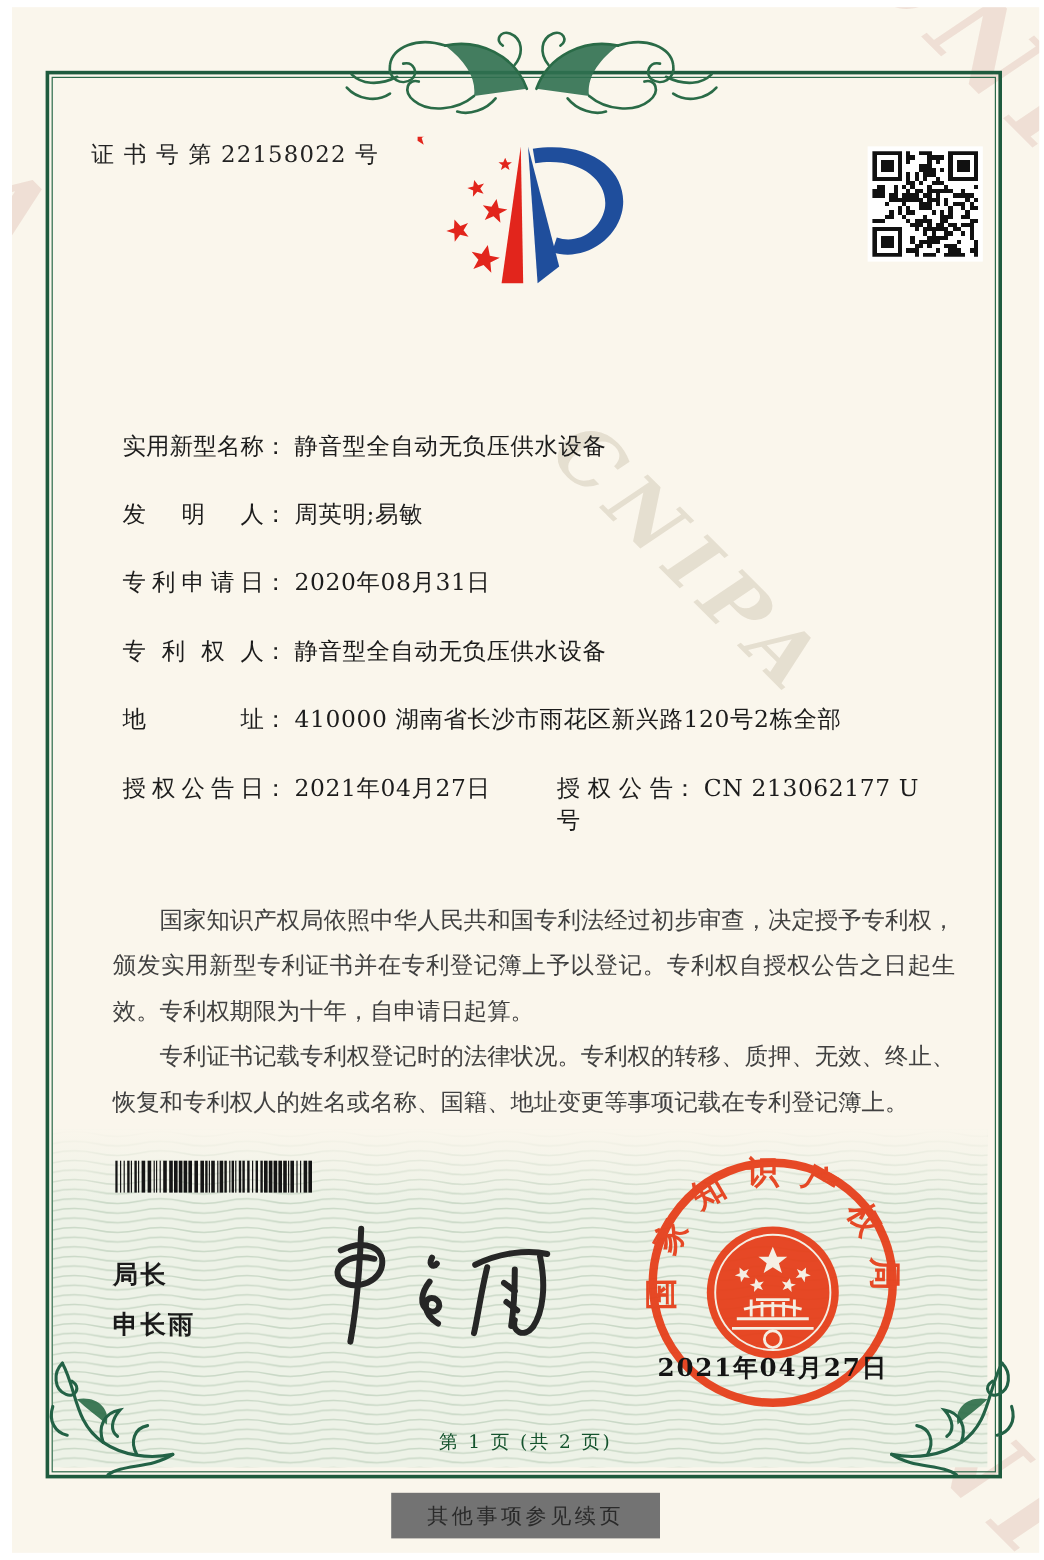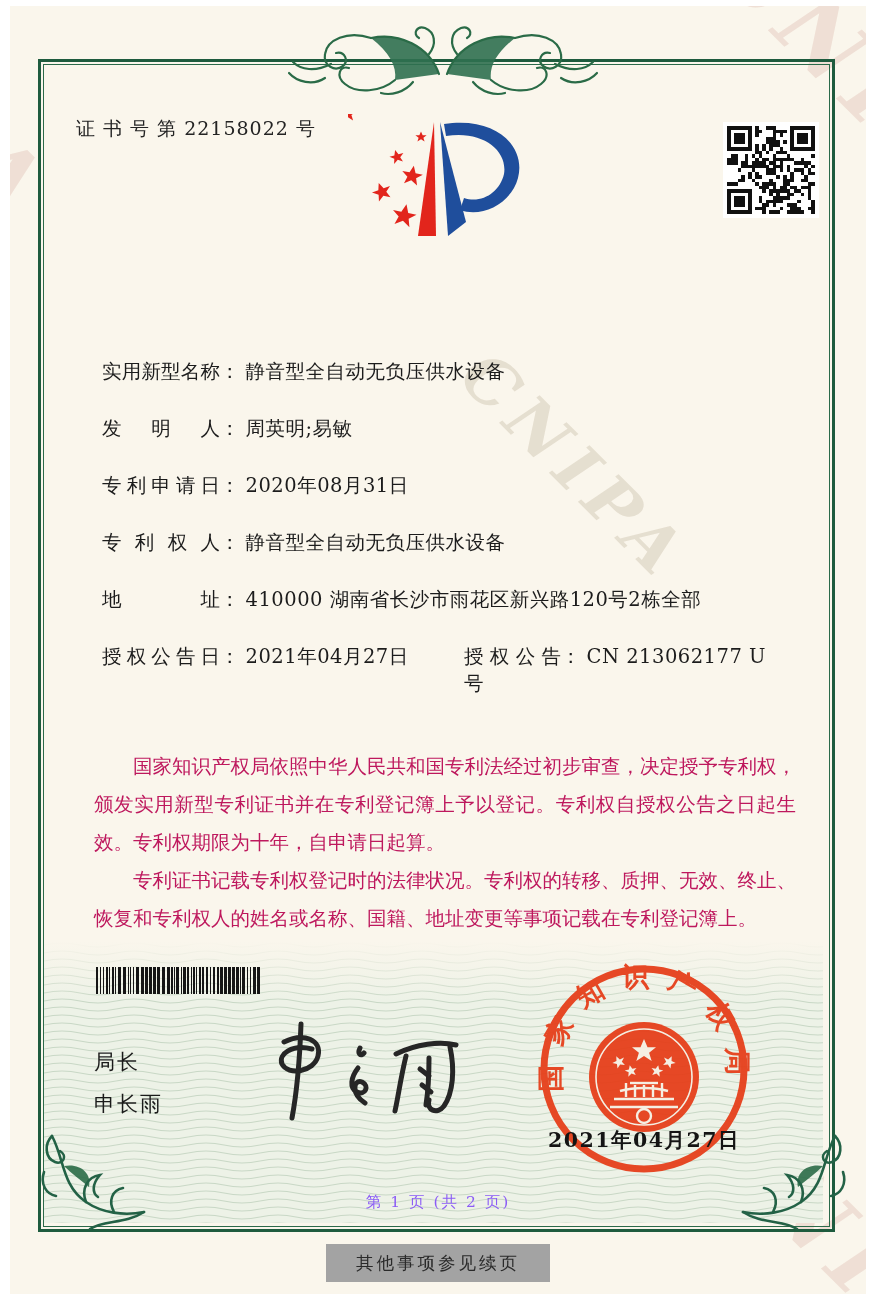--- a/index.html
+++ b/index.html
@@ -35,36 +35,36 @@
          font-size:45px;font-weight:bold;letter-spacing:9px;color:#111;}
   .fields{position:absolute;left:92px;top:352px;width:700px;}
   .frow{position:relative;height:57px;font-size:19.5px;color:#1c1c1c;}
   .flabel{display:inline-block;width:118px;text-align:justify;text-align-last:justify;
           text-justify:inter-character;vertical-align:top;}
   .fcolon{display:inline-block;}
   .fvalue{margin-left:6px;letter-spacing:0.5px;}
   .frow-dual .fright{position:absolute;left:362px;top:0;}
   .frow-dual .fright .flabel{width:97px;}
   .bodytext{position:absolute;left:84px;top:742px;width:702px;font-size:19.5px;
-            line-height:38px;color:#be185d;text-align:justify;}
+            line-height:38px;color:#404040;text-align:justify;}
   .bodytext p{margin:0;text-indent:2em;}
   .barcode{position:absolute;left:86px;top:961px;width:248px;height:27px;
            display:flex;align-items:stretch;overflow:hidden;}
   .barcode i{display:block;background:#151515;height:100%;}
-  .commissioner{position:absolute;left:84px;top:1042px;font-size:21px;color:#1a1a1a;}
+  .commissioner{position:absolute;left:84px;top:1042px;font-size:21px;color:#1a1a1a;font-weight:bold;}
   .commissioner div{margin-bottom:14px;letter-spacing:2px;}
   .signature{position:absolute;left:228px;top:1008px;}
   
   .seal{position:absolute;left:524px;top:952px;width:220px;height:222px;}
   .seal-date{position:absolute;left:536px;top:1120px;width:196px;text-align:center;
              font-size:20.5px;color:#141414;letter-spacing:1.5px;font-weight:bold;}
   .page-number{position:absolute;left:0;top:1186px;width:100%;text-align:center;
-               font-size:15.5px;color:#8b5cf6;letter-spacing:2px;}
+               font-size:15.5px;color:#14532d;letter-spacing:2px;}
   .continuation{position:absolute;left:0;top:1238px;width:100%;text-align:center;}
-  .continuation span{display:inline-block;background:#a3a3a3;padding:7px 30px;
+  .continuation span{display:inline-block;background:#737373;padding:7px 30px;
                      font-size:17.5px;color:#2a2a2a;letter-spacing:3px;}
 </style>
 </head>
 <body>
 
 <div class="paper">
 
   <div class="wm wm-pink" style="left:-215px;top:-115px">CNIPA</div>
   <div class="wm wm-pink" style="left:760px;top:-95px">CNIPA</div>
   <div class="wm wm-center" style="left:490px;top:330px">CNIPA</div>

